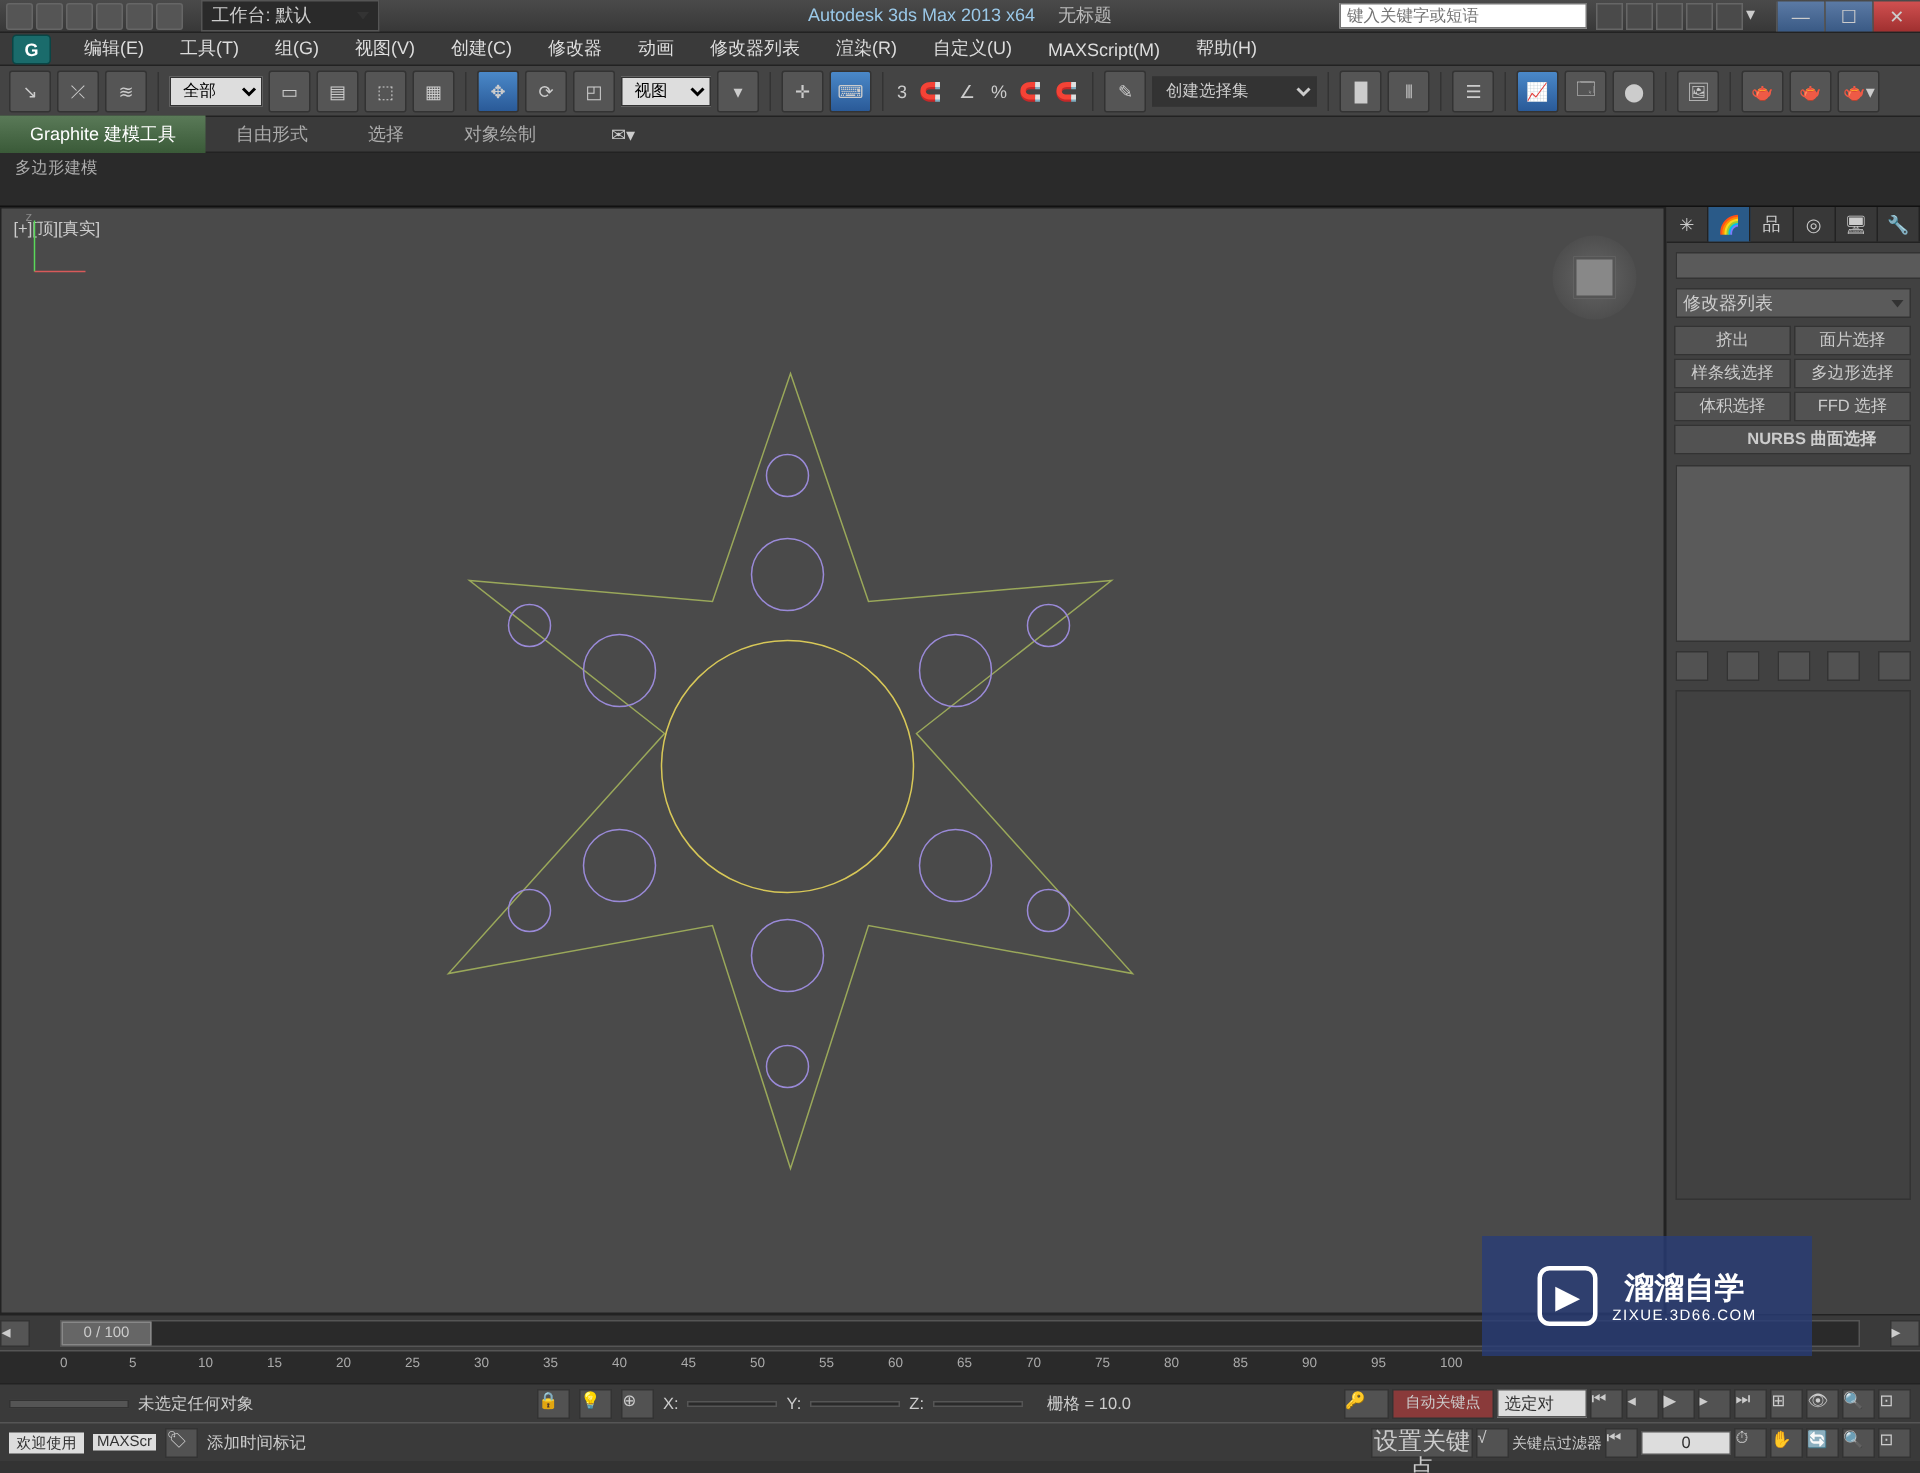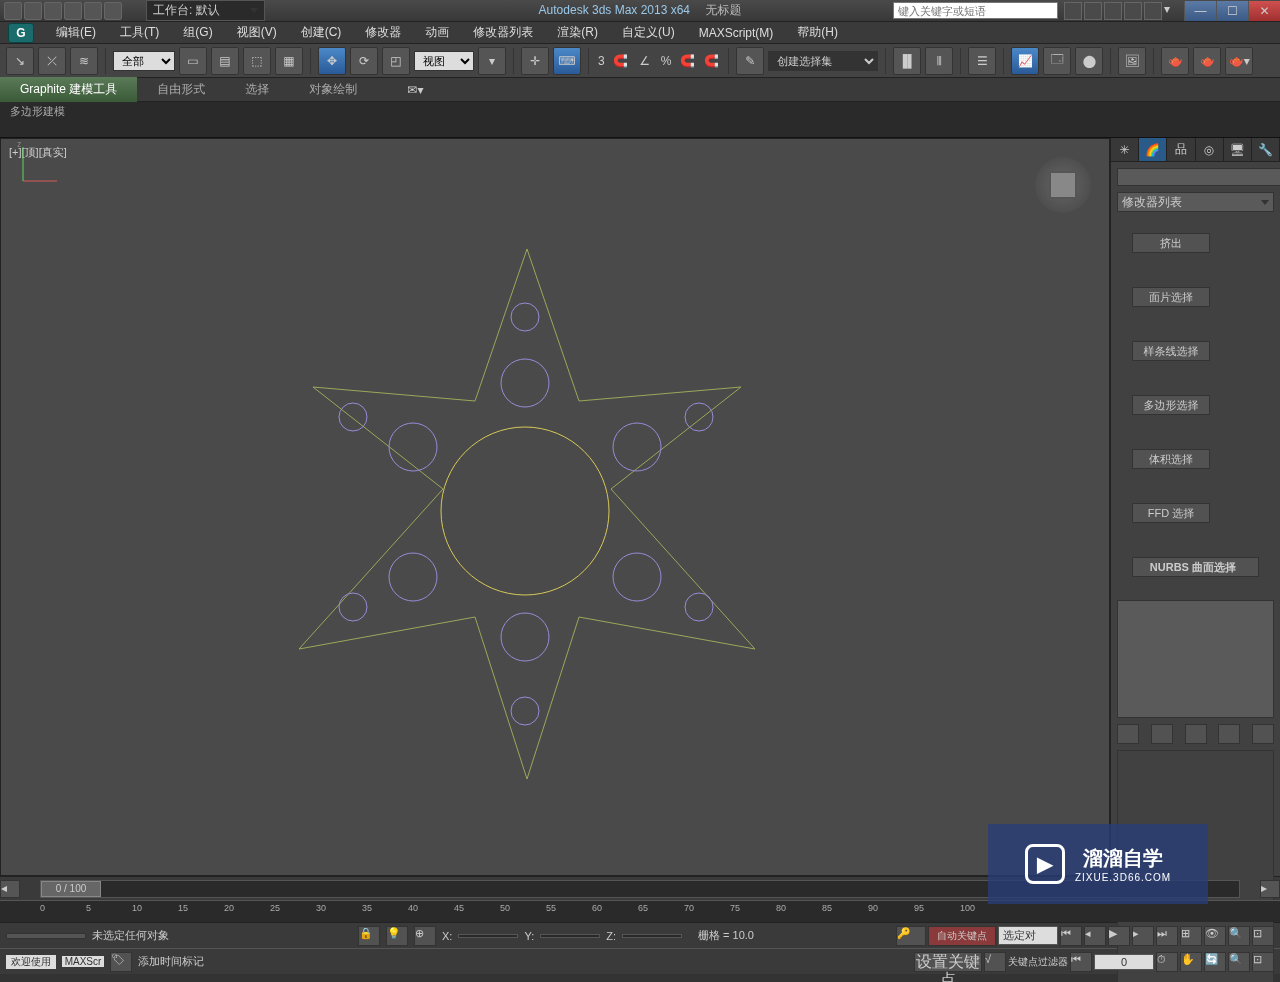--- a/index.html
+++ b/index.html
@@ -2,21 +2,21 @@
 <html><head>
 <meta charset="utf-8">
 <style>
 * { margin: 0; padding: 0; box-sizing: border-box; font-family: "Microsoft YaHei", Arial, sans-serif; }
 body { width: 1280px; height: 982px; background: #333; color: #ccc; font-size: 12px; overflow: hidden; position: relative; }
 
 
 .titlebar { height: 22px; background: linear-gradient(#4a4a4a,#383838); display: flex; align-items: center; border-bottom: 1px solid #222; }
 .titlebar .quick { display: flex; gap: 2px; padding: 0 4px; }
 .titlebar .quick .btn { width: 18px; height: 18px; background: #555; border: 1px solid #666; border-radius: 2px; }
-.titlebar .ws { margin-left: 20px; background: #2a2a2a; padding: 1px 6px; border: 1px solid #555; display: flex; align-items: center; gap: 30px; }
+.titlebar .ws { margin-left: 8px; background: #2a2a2a; padding: 1px 6px; border: 1px solid #555; display: flex; align-items: center; gap: 30px; }
 .titlebar .title { position: absolute; left: 50%; transform: translateX(-50%); color: #9ac8e8; font-size: 12px; }
 .titlebar .title .unt { color: #bbb; margin-left: 12px; }
 .titlebar .search { margin-left: auto; margin-right: 6px; }
 .titlebar .search input { background: #fff; border: 1px solid #777; height: 17px; width: 165px; font-size: 11px; padding: 0 4px; color: #888; }
 .titlebar .right-icons { display: flex; gap: 2px; }
 .titlebar .right-icons .ic { width: 18px; height: 18px; background: #4a4a4a; border: 1px solid #666; }
 .titlebar .win-btns { display: flex; margin-left: 10px; }
 .titlebar .win-btns div { width: 32px; height: 20px; border-left: 1px solid #555; display:flex;align-items:center;justify-content:center; }
 .titlebar .win-min { background: linear-gradient(#5b7aa5,#3a5a85); }
 .titlebar .win-max { background: linear-gradient(#5b7aa5,#3a5a85); }
@@ -49,21 +49,21 @@
 .viewport .axis { position: absolute; bottom: 14px; left: 14px; }
 .viewport svg { position: absolute; top: 0; left: 0; }
 
 .sidepanel { width: 170px; background: #414141; border-left: 1px solid #222; }
 .sidepanel .tabs { height: 24px; display: flex; background: #383838; border-bottom: 1px solid #222; }
 .sidepanel .tabs .t { flex: 1; display:flex;align-items:center;justify-content:center; border-right: 1px solid #222; }
 .sidepanel .namefield { margin: 6px; display: flex; }
 .sidepanel .namefield input { flex: 1; background: #5a5a5a; border: 1px solid #333; height: 18px; }
 .sidepanel .combo { margin: 4px 6px; background: #5a5a5a; border: 1px solid #333; height: 20px; display:flex;align-items:center;justify-content:space-between;padding:0 4px; }
 .sidepanel .btns { display: flex; flex-wrap: wrap; margin: 0 4px; }
-.sidepanel .btns .b { width: 78px; height: 20px; background: #525252; border: 1px solid #333; margin: 17px; text-align: center; font-size: 11px; line-height: 18px; color: #ccc; }
+.sidepanel .btns .b { width: 78px; height: 20px; background: #525252; border: 1px solid #333; margin: 1px; text-align: center; font-size: 11px; line-height: 18px; color: #ccc; }
 .sidepanel .btns .b.wide { width: 158px; text-align: right; padding-right: 22px; font-weight: bold;}
 .sidepanel .stack { margin: 6px; height: 118px; background: #5a5a5a; border: 1px solid #333; }
 .sidepanel .stackbtns { margin: 4px 6px; display: flex; justify-content: space-between; }
 .sidepanel .stackbtns .sb { width: 22px; height: 20px; background: #525252; border: 1px solid #333; }
 .sidepanel .lower { margin: 6px; height: 340px; background: #414141; border: 1px solid #333; }
 
 
 .timeline-area { height: 24px; background: #3a3a3a; border-top: 1px solid #222; display: flex; align-items: center; }
 .timeline-area .slider { flex: 1; height: 18px; background: #2a2a2a; margin: 0 20px; position: relative; border: 1px solid #555; }
 .timeline-area .slider .thumb { position: absolute; left: 0; width: 60px; height: 16px; background: #666; border: 1px solid #888; font-size: 10px; text-align: center; line-height: 14px; }

